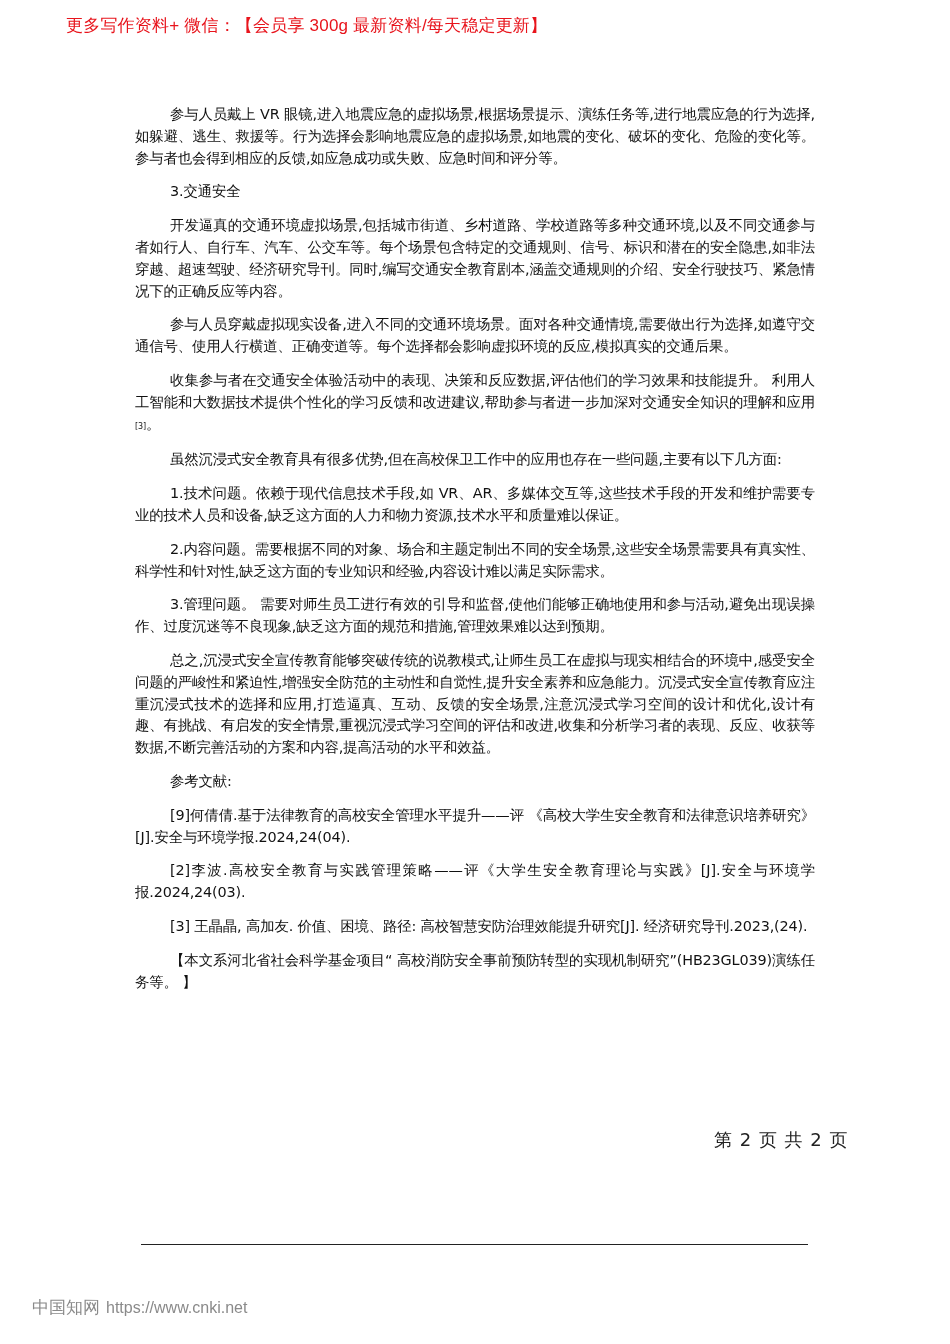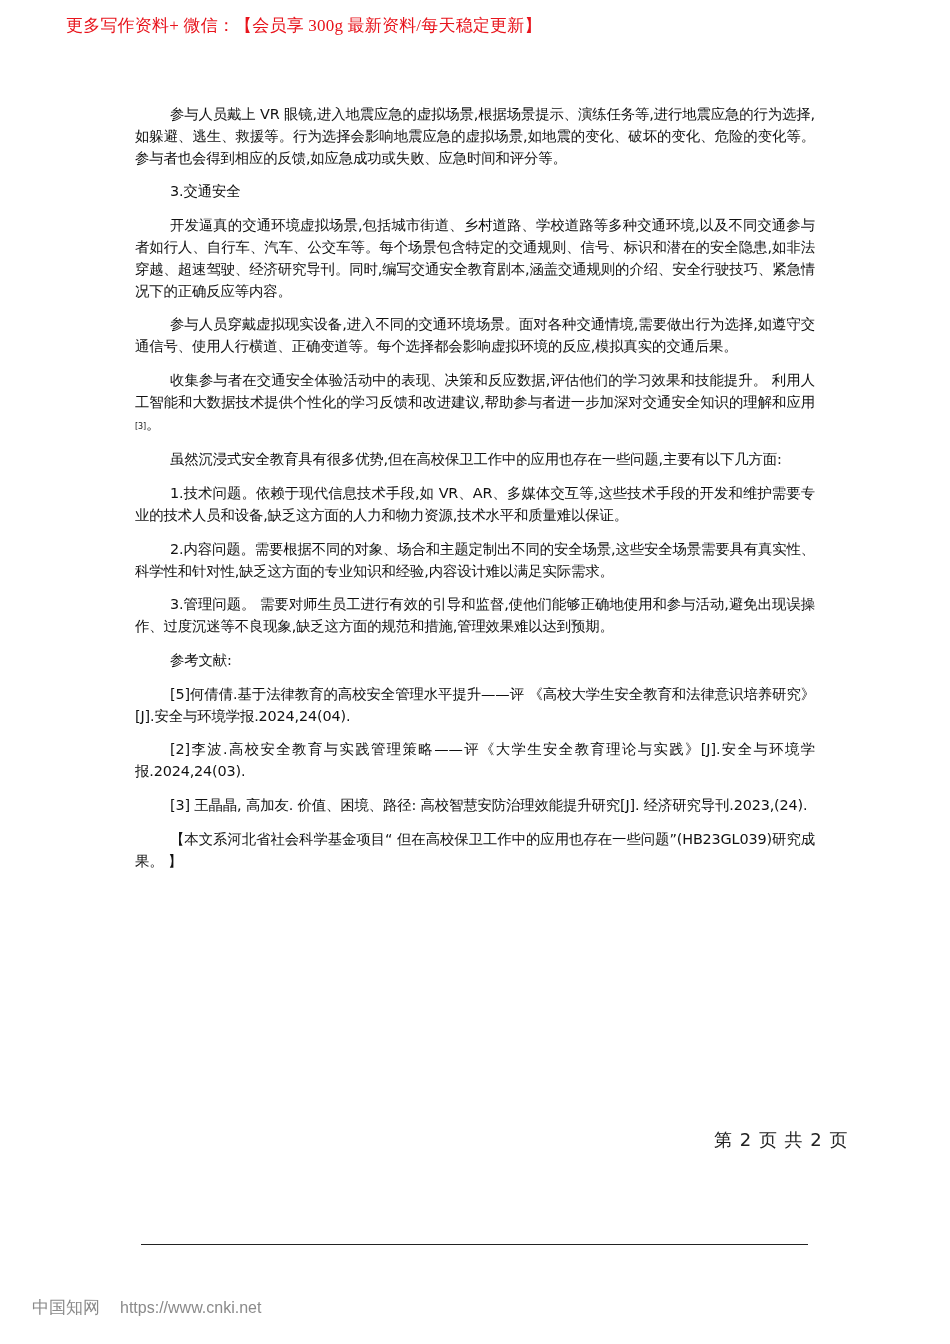--- a/index.html
+++ b/index.html
@@ -1,52 +1,53 @@
 <!DOCTYPE html>
 <html><head>
 <meta charset="utf-8">
 <style>
   html, body { margin: 0; padding: 0; background: #ffffff; }
   body { width: 950px; height: 1344px; position: relative; overflow: hidden;
          font-family: "DejaVu Sans", "Liberation Sans", sans-serif; color: #111; }
   .promo { position: absolute; left: 66px; top: 14px; font-size: 17px; color: #e8141c;
-           font-family: Liberation Serif, serif; letter-spacing: 0.2px; white-space: nowrap; }
+           font-family: Liberation Sans, sans-serif; letter-spacing: 0.2px; white-space: nowrap; }
   .page { position: absolute; left: 123px; top: 92px; width: 704px; }
   .para { font-size: 14.4px; line-height: 21.8px; margin: 12px; text-align: justify;
           text-indent: 35px; font-family: "DejaVu Sans", "Liberation Serif", sans-serif;
           letter-spacing: -0.15px; }
   .ref-sup { font-size: 8px; vertical-align: baseline; }
   .pagenum { position: absolute; left: 714px; top: 1128px; font-size: 18px; color: #222;
              letter-spacing: 1px; white-space: nowrap; }
   .rule { position: absolute; left: 141px; top: 1244px; width: 667px; height: 0;
           border-top: 1px solid #222; }
   .cnki { position: absolute; left: 32px; top: 1296px; font-size: 17px; color: #8a8a8a;
           font-family: "Liberation Sans", sans-serif; white-space: nowrap; }
-  .cnki .url { margin-left: 20px; font-size: 16px; }
+  .cnki .url { margin-left: 6px; font-size: 16px; }
 </style>
 </head>
 <body>
 
 <div class="promo">更多写作资料+ 微信：【会员享 300g 最新资料/每天稳定更新】</div>
 
 <div class="page">
   <p class="para">参与人员戴上 VR 眼镜,进入地震应急的虚拟场景,根据场景提示、演练任务等,进行地震应急的行为选择,如躲避、逃生、救援等。行为选择会影响地震应急的虚拟场景,如地震的变化、破坏的变化、危险的变化等。参与者也会得到相应的反馈,如应急成功或失败、应急时间和评分等。</p>
   <p class="para">3.交通安全</p>
   <p class="para">开发逼真的交通环境虚拟场景,包括城市街道、乡村道路、学校道路等多种交通环境,以及不同交通参与者如行人、自行车、汽车、公交车等。每个场景包含特定的交通规则、信号、标识和潜在的安全隐患,如非法穿越、超速驾驶、经济研究导刊。同时,编写交通安全教育剧本,涵盖交通规则的介绍、安全行驶技巧、紧急情况下的正确反应等内容。</p>
   <p class="para">参与人员穿戴虚拟现实设备,进入不同的交通环境场景。面对各种交通情境,需要做出行为选择,如遵守交通信号、使用人行横道、正确变道等。每个选择都会影响虚拟环境的反应,模拟真实的交通后果。</p>
   <p class="para"><span>收集参与者在交通安全体验活动中的表现、决策和反应数据,评估他们的学习效果和技能提升。 利用人工智能和大数据技术提供个性化的学习反馈和改进建议,帮助参与者进一步加深对交通安全知识的理解和应用</span><span class="ref-sup">[3]</span><span>。</span></p>
   <p class="para">虽然沉浸式安全教育具有很多优势,但在高校保卫工作中的应用也存在一些问题,主要有以下几方面:</p>
   <p class="para">1.技术问题。依赖于现代信息技术手段,如 VR、AR、多媒体交互等,这些技术手段的开发和维护需要专业的技术人员和设备,缺乏这方面的人力和物力资源,技术水平和质量难以保证。</p>
   <p class="para">2.内容问题。需要根据不同的对象、场合和主题定制出不同的安全场景,这些安全场景需要具有真实性、科学性和针对性,缺乏这方面的专业知识和经验,内容设计难以满足实际需求。</p>
   <p class="para">3.管理问题。 需要对师生员工进行有效的引导和监督,使他们能够正确地使用和参与活动,避免出现误操作、过度沉迷等不良现象,缺乏这方面的规范和措施,管理效果难以达到预期。</p>
+  <p class="para">总之,沉浸式安全宣传教育能够突破传统的说教模式,让师生员工在虚拟与现实相结合的环境中,感受安全问题的严峻性和紧迫性,增强安全防范的主动性和自觉性,提升安全素养和应急能力。沉浸式安全宣传教育应注重沉浸式技术的选择和应用,打造逼真、互动、反馈的安全场景,注意沉浸式学习空间的设计和优化,设计有趣、有挑战、有启发的安全情景,重视沉浸式学习空间的评估和改进,收集和分析学习者的表现、反应、收获等数据,不断完善活动的方案和内容,提高活动的水平和效益。</p>
   <p class="para">参考文献:</p>
-  <p class="para">[5]何倩倩.基于法律教育的高校安全管理水平提升——评 《高校大学生安全教育和法律意识培养研究》[J].安全与环境学报.2024,24(04).</p>
+  <p class="para">[9]何倩倩.基于法律教育的高校安全管理水平提升——评 《高校大学生安全教育和法律意识培养研究》[J].安全与环境学报.2024,24(04).</p>
   <p class="para">[2]李波.高校安全教育与实践管理策略——评《大学生安全教育理论与实践》[J].安全与环境学报.2024,24(03).</p>
   <p class="para">[3] 王晶晶, 高加友. 价值、困境、路径: 高校智慧安防治理效能提升研究[J]. 经济研究导刊.2023,(24).</p>
-  <p class="para">【本文系河北省社会科学基金项目“ 但在高校保卫工作中的应用也存在一些问题”(HB23GL039)研究成果。 】</p>
+  <p class="para">【本文系河北省社会科学基金项目“ 高校消防安全事前预防转型的实现机制研究”(HB23GL039)演练任务等。 】</p>
 </div>
 
 <div class="pagenum">第 2 页 共 2 页</div>
 
 <div class="rule"></div>
 
 <div class="cnki">
   <span>中国知网</span><span class="url">https://www.cnki.net</span>
 </div>
 

